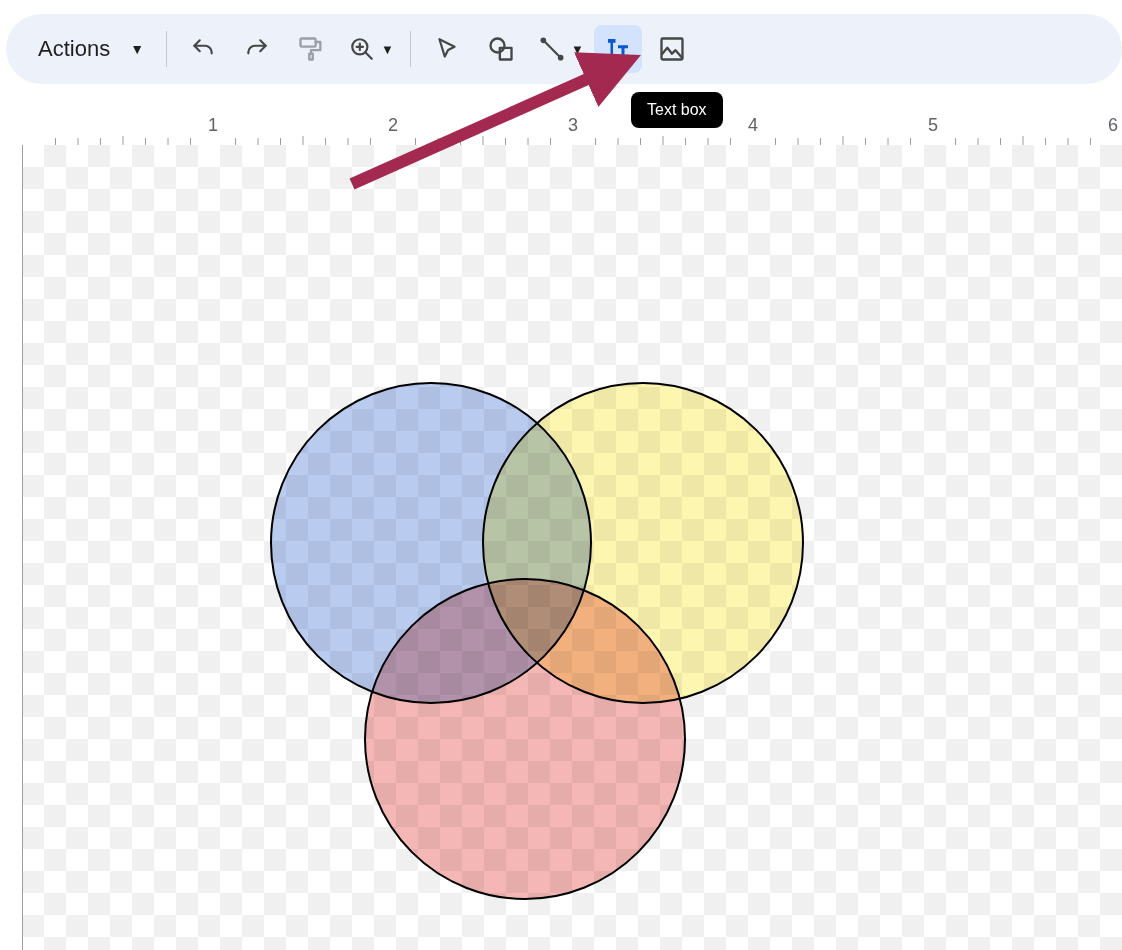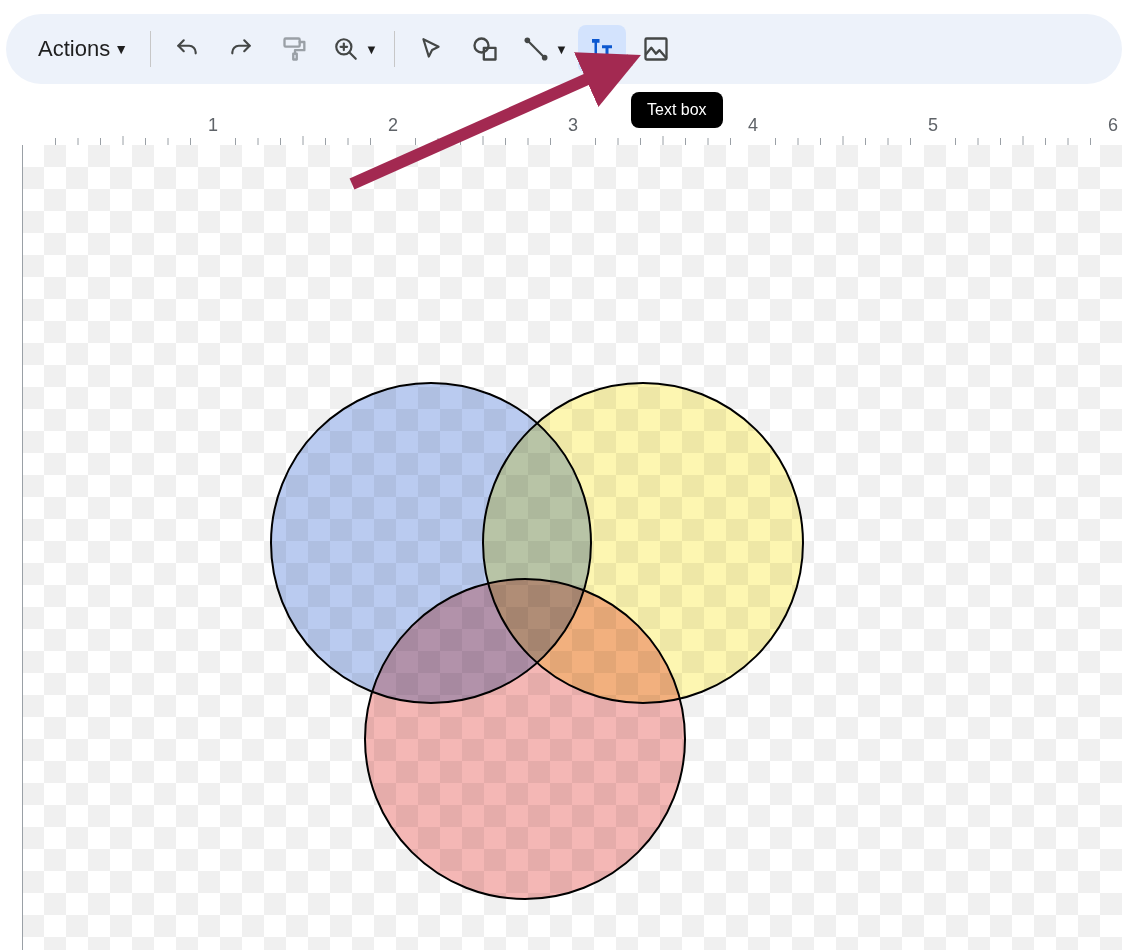--- a/index.html
+++ b/index.html
@@ -54,21 +54,21 @@
     height: 36px;
     background: #c7c7c7;
     margin: 0 6px;
     flex: 0 0 auto;
   }
   .actions-label {
     font-size: 22px;
     color: #1f1f1f;
     display: flex;
     align-items: center;
-    gap: 4px;
+    gap: 20px;
   }
   .caret-down { font-size: 14px; color: #1f1f1f; }
   .small-caret { font-size: 13px; color: #1f1f1f; }
 
   
   .ruler-wrap {
     position: absolute;
     top: 105px;
     left: 0;
     right: 0;

